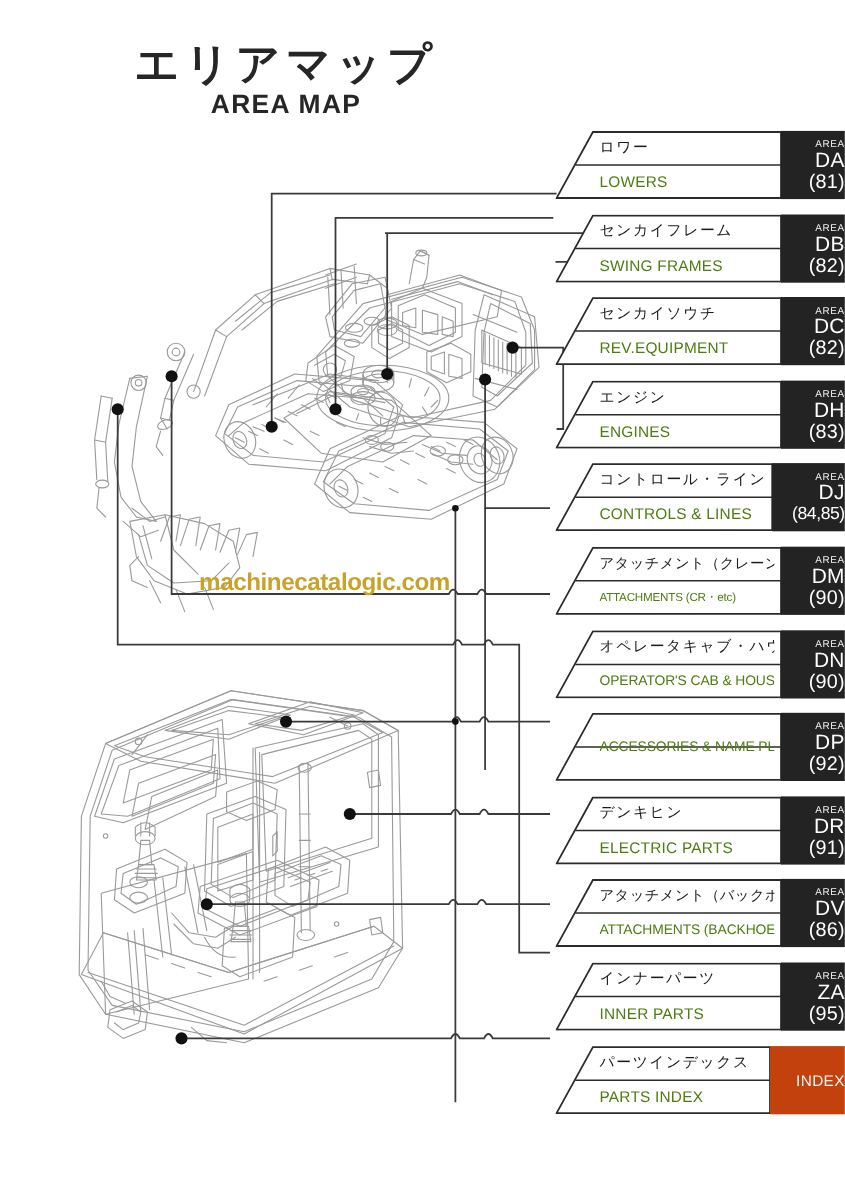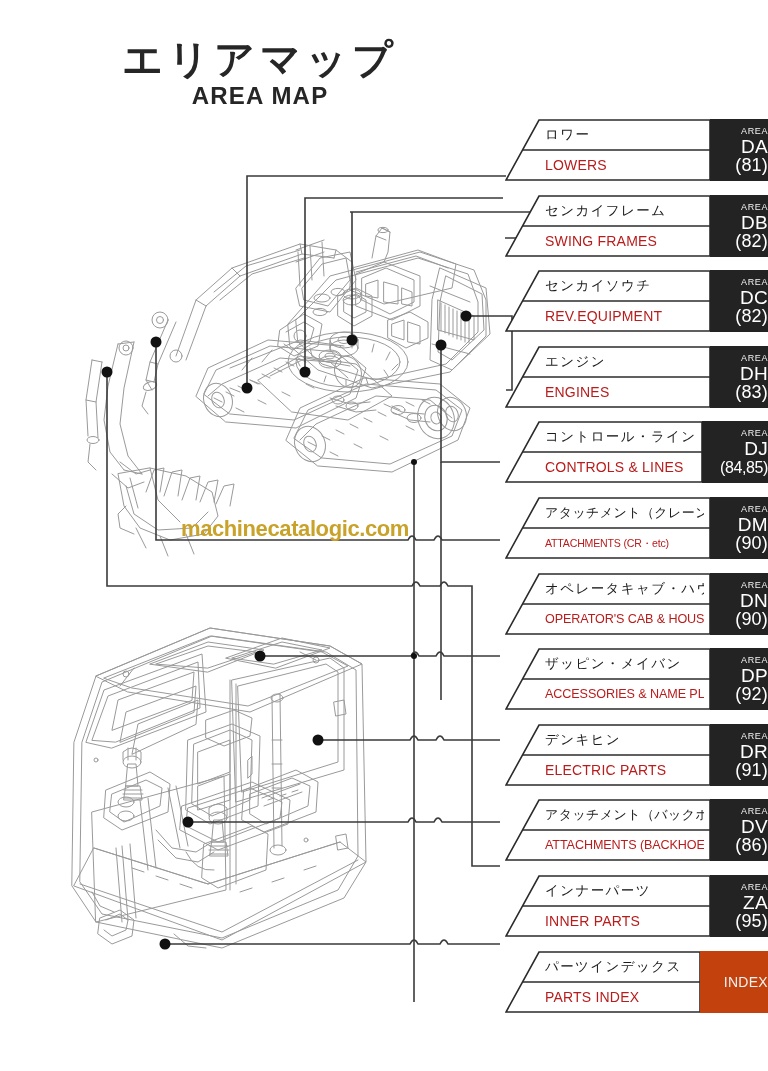--- a/index.html
+++ b/index.html
@@ -45,21 +45,21 @@
   }
   .lbl-jp{
     height:31px;line-height:31px;font-size:13.5px;font-weight:400;
     letter-spacing:1.4px;color:#1b1b1b;
     font-family:"DejaVu Sans","Liberation Sans",sans-serif;
     white-space:nowrap;overflow:hidden;
     display:flex;align-items:center;
   }
   .lbl-en{
     height:31px;line-height:31px;font-size:14px;font-weight:400;
-    letter-spacing:.2px;color:#b91c1c;white-space:nowrap;overflow:hidden;
+    letter-spacing:.2px;color:#4d7c0f;white-space:nowrap;overflow:hidden;
     display:flex;align-items:center;
   }
   .tight2 .lbl-jp{font-size:13px;letter-spacing:.4px;}
   .tight2 .lbl-en{font-size:10.6px;letter-spacing:-.2px;}
   .tight3 .lbl-en{font-size:12.6px;letter-spacing:-.1px;}
 
   .areabox{
     position:absolute;top:0;height:62px;background:#232323;
     display:flex;flex-direction:column;align-items:flex-end;justify-content:center;
     color:#ffffff;
@@ -544,21 +544,20 @@
           <div class="code">DN</div>
           <div class="pg">(90)</div>
         </div>
       </div>
       <div class="row tight3" style="top: 648px;">
         <svg class="shape" viewBox="0 0 263 62" preserveAspectRatio="none">
           <path d="M34 1 L205 1 L205 61 L1 61 Z" fill="#ffffff" stroke="#2b2b2b" stroke-width="1.6"></path>
           <path d="M18 31 L205 31" stroke="#2b2b2b" stroke-width="1.4" fill="none"></path>
         </svg>
         <div class="txt" style="left: 40px; width: 159px;">
-          <div class="lbl-jp">ザッピン・メイバン</div>
           <div class="lbl-en">ACCESSORIES &amp; NAME PLATES</div>
         </div>
         <div class="areabox" style="left: 205px; width: 58px; background: rgb(35, 35, 35);">
           <div class="cap">AREA</div>
           <div class="code">DP</div>
           <div class="pg">(92)</div>
         </div>
       </div>
       <div class="row" style="top: 724px;">
         <svg class="shape" viewBox="0 0 263 62" preserveAspectRatio="none">

